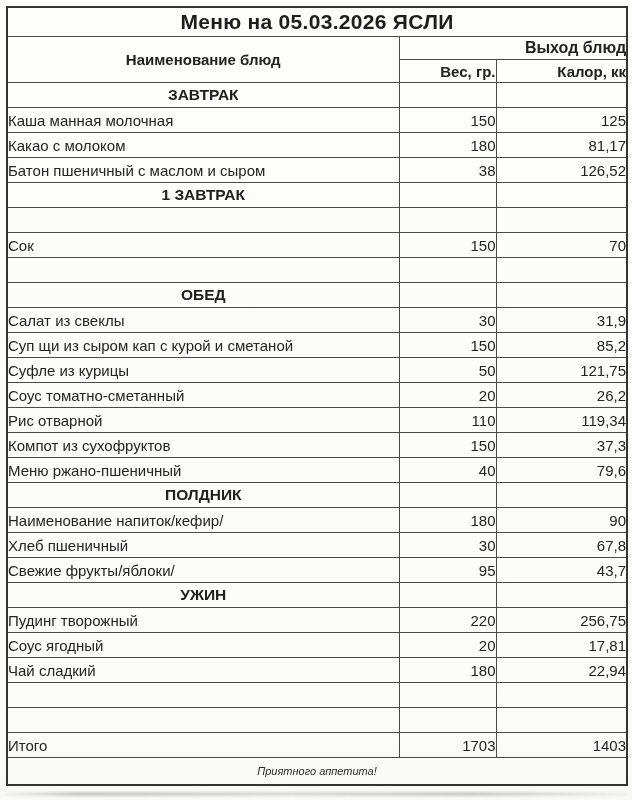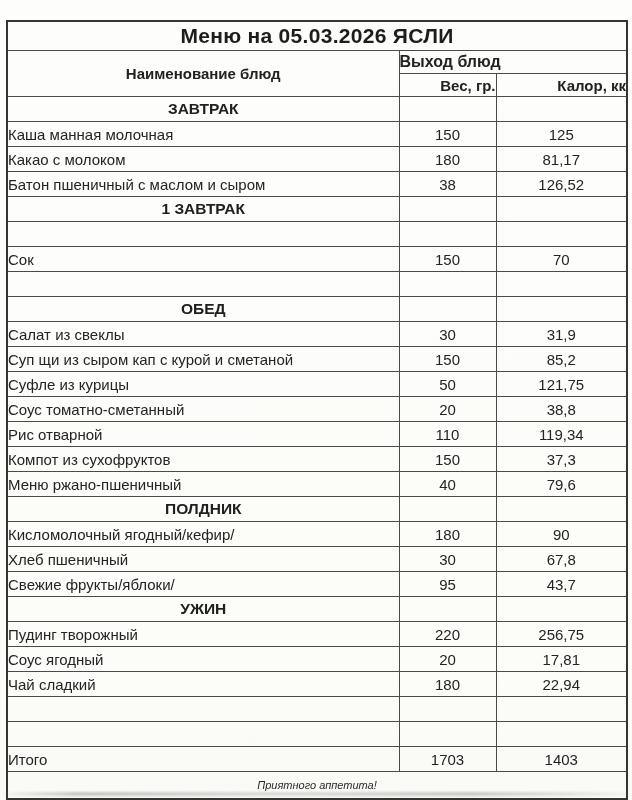--- a/index.html
+++ b/index.html
@@ -16,21 +16,21 @@
     overflow: hidden;
   }
   .scan-page {
     position: absolute;
     inset: 0;
     background: linear-gradient(180deg, #fdfdfb 0%, #fcfcf9 85%, #f9f9f6 100%);
   }
   table.menu-table {
     position: absolute;
     left: 6px;
-    top: 20px;
+    top: 6px;
     width: 620px;
     border-collapse: collapse;
     table-layout: fixed;
     background: transparent;
   }
   table.menu-table td {
     border: 1px solid #4a4a48;
     padding: 0;
     overflow: hidden;
     white-space: nowrap;
@@ -52,42 +52,42 @@
     font-weight: bold;
     font-size: 15px;
     color: #222220;
   }
   .name-head {
     text-align: center;
     vertical-align: middle;
   }
   .group-head {
     height: 22px;
-    text-align: left;
+    text-align: right;
     vertical-align: middle;
     font-size: 16px;
   }
   .sub-head {
     height: 22px;
     text-align: right;
     vertical-align: middle;
     padding-left: 4px;
   }
   .cell {
     height: 24px;
     font-size: 15px;
     vertical-align: middle;
   }
   .name-cell {
     text-align: left;
     padding-left: 4px;
     margin-top: 48px;
   }
   .num-cell {
-    text-align: center;
+    text-align: right;
     padding-right: 5px;
   }
   .section-cell {
     text-align: center;
     font-weight: bold;
     font-size: 15.5px;
     color: #20201e;
     padding-left: 0;
   }
   .footer-row td {
@@ -192,21 +192,21 @@
           <td class="cell num-cell">85,2</td>
         </tr>
         <tr>
           <td class="cell name-cell">Суфле из курицы</td>
           <td class="cell num-cell">50</td>
           <td class="cell num-cell">121,75</td>
         </tr>
         <tr>
           <td class="cell name-cell">Соус томатно-сметанный</td>
           <td class="cell num-cell">20</td>
-          <td class="cell num-cell">38,8</td>
+          <td class="cell num-cell">26,2</td>
         </tr>
         <tr>
           <td class="cell name-cell">Рис отварной</td>
           <td class="cell num-cell">110</td>
           <td class="cell num-cell">119,34</td>
         </tr>
         <tr>
           <td class="cell name-cell">Компот из сухофруктов</td>
           <td class="cell num-cell">150</td>
           <td class="cell num-cell">37,3</td>
@@ -215,21 +215,21 @@
           <td class="cell name-cell">Меню ржано-пшеничный</td>
           <td class="cell num-cell">40</td>
           <td class="cell num-cell">79,6</td>
         </tr>
         <tr>
           <td class="cell name-cell section-cell">ПОЛДНИК</td>
           <td class="cell num-cell"></td>
           <td class="cell num-cell"></td>
         </tr>
         <tr>
-          <td class="cell name-cell">Кисломолочный ягодный/кефир/</td>
+          <td class="cell name-cell">Наименование напиток/кефир/</td>
           <td class="cell num-cell">180</td>
           <td class="cell num-cell">90</td>
         </tr>
         <tr>
           <td class="cell name-cell">Хлеб пшеничный</td>
           <td class="cell num-cell">30</td>
           <td class="cell num-cell">67,8</td>
         </tr>
         <tr>
           <td class="cell name-cell">Свежие фрукты/яблоки/</td>

